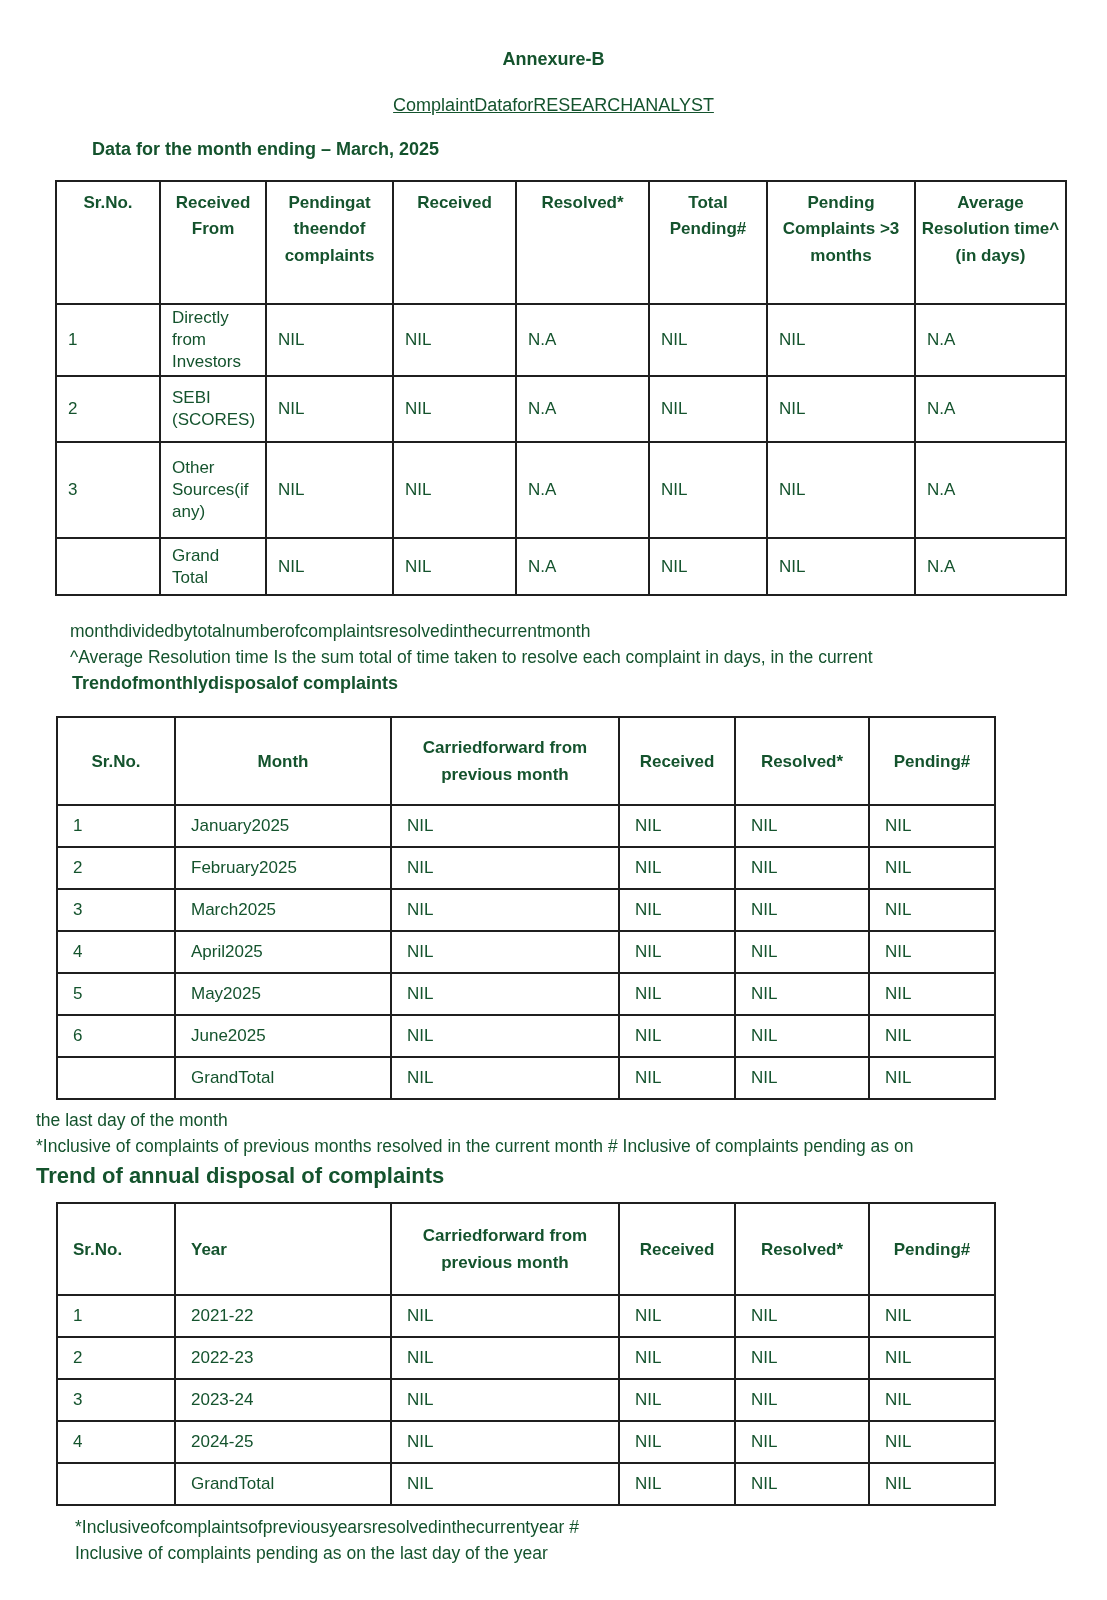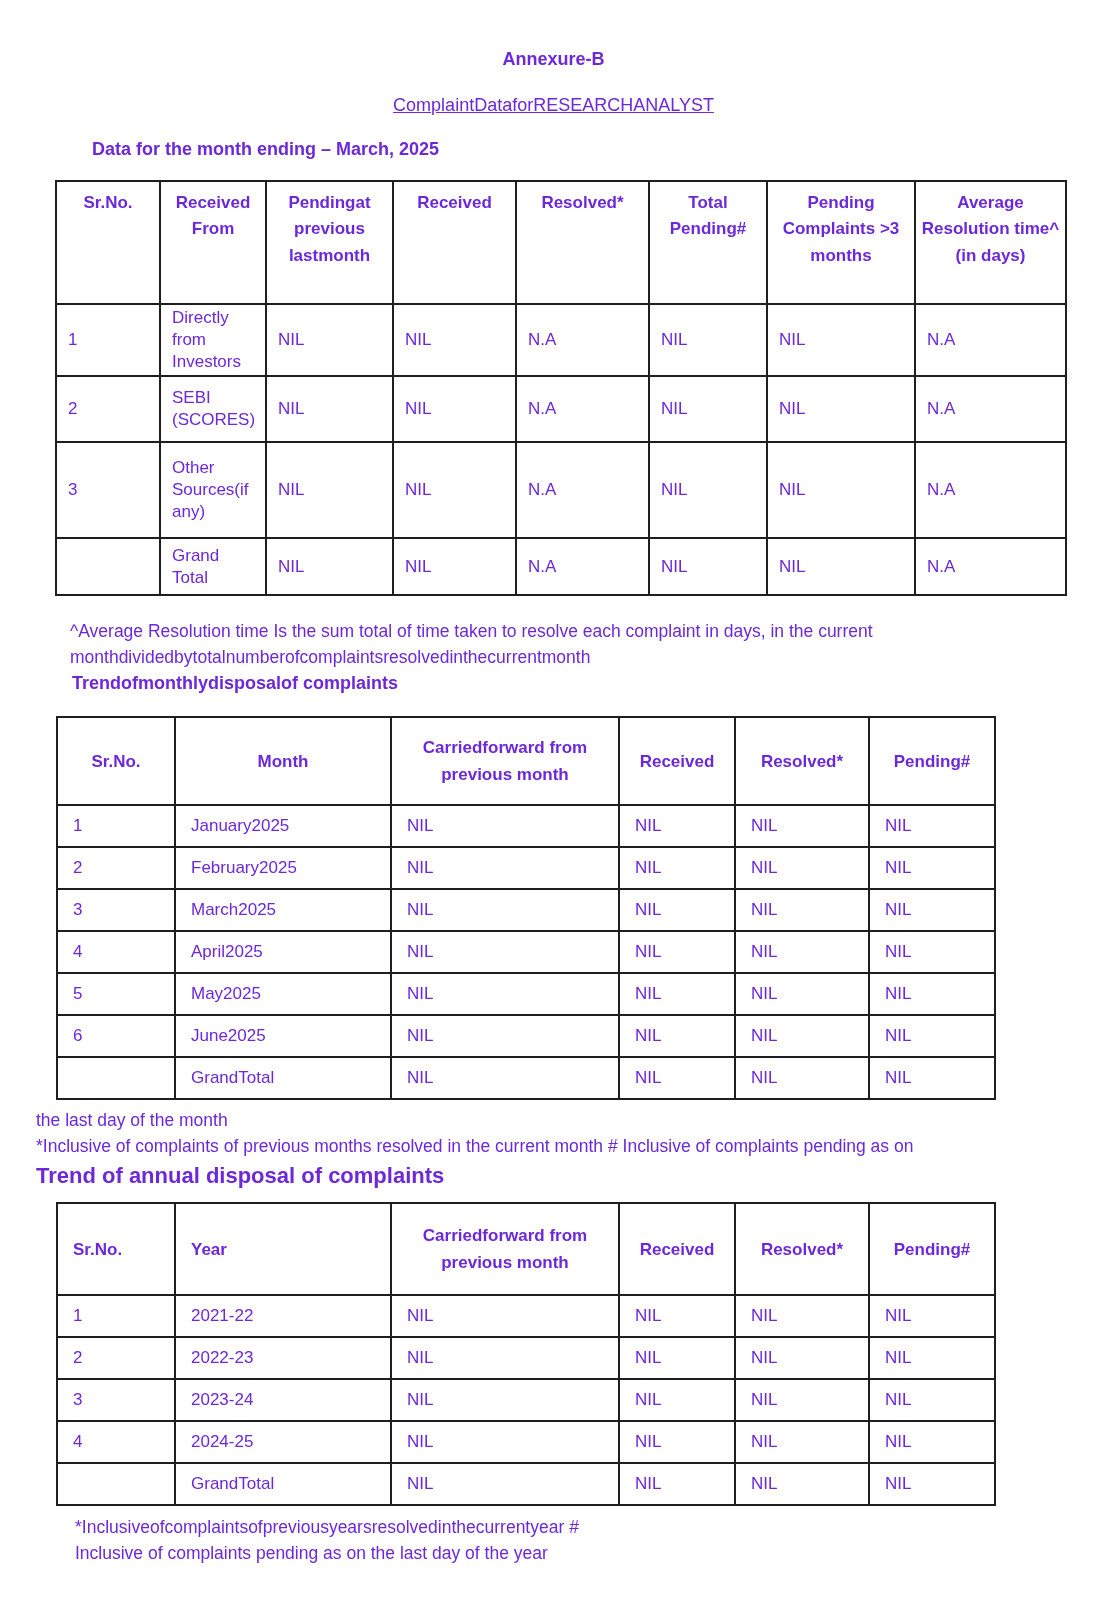--- a/index.html
+++ b/index.html
@@ -1,20 +1,20 @@
 <!DOCTYPE html>
 <html><head>
 <meta charset="utf-8">
 <style>
   html,body{margin:0;padding:0;background:#ffffff;}
   .page{
     position:relative;
     width:1107px;height:1600px;
     background:#ffffff;
-    color:#6d28d9;
+    color:#14532d;
     font-family:"Liberation Sans", sans-serif;
     overflow:hidden;
   }
   .annexure{padding-top:49px;text-align:center;font-size:18px;font-weight:700;}
   .doc-title-wrap{margin-top:25px;text-align:center;}
   .doc-title{font-size:18px;font-weight:400;text-decoration:underline;display:inline-block;}
   .period{margin:23px 0 0 92px;font-size:18px;font-weight:700;}
 
   table.t{border-collapse:collapse;table-layout:fixed;border-radius:26px;}
   table.t th, table.t td{
@@ -72,21 +72,21 @@
         <col style="width:123px">
       <col style="width:133px">
         <col style="width:118px">
         <col style="width:148px">
         <col style="width:151px">
     </colgroup>
     <tbody>
         <tr>
       <th>Sr.No.</th>
       <th>Received From</th>
-      <th>Pendingat previous lastmonth</th>
+      <th>Pendingat theendof complaints</th>
       <th>Received</th>
       <th>Resolved*</th>
       <th>Total Pending#</th>
       <th>Pending Complaints &gt;3 months</th>
       <th>Average Resolution time^ (in days)</th>
     </tr>
     <tr class="r0">
       <td>1</td>
       <td>Directly from Investors</td>
       <td>NIL</td>
@@ -123,22 +123,22 @@
       <td>NIL</td>
       <td>N.A</td>
       <td>NIL</td>
       <td>NIL</td>
       <td>N.A</td>
     </tr>
   </tbody>
     </table>
 
   <div class="fn fn-resolution">
+    <div class="ln">monthdividedbytotalnumberofcomplaintsresolvedinthecurrentmonth</div>
     <div class="ln">^Average Resolution time Is the sum total of time taken to resolve each complaint in days, in the current</div>
-    <div class="ln">monthdividedbytotalnumberofcomplaintsresolvedinthecurrentmonth</div>
   </div>
 
   <div class="h-monthly">Trendofmonthlydisposalof complaints</div>
 
   <table class="t t2">
     <colgroup>
       <col style="width:118px">
         <col style="width:216px">
         <col style="width:228px">
       <col style="width:116px">

